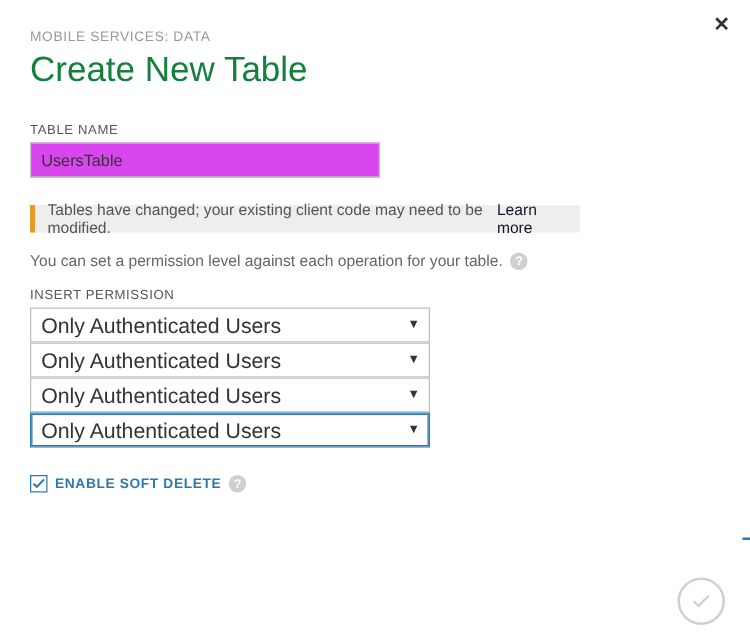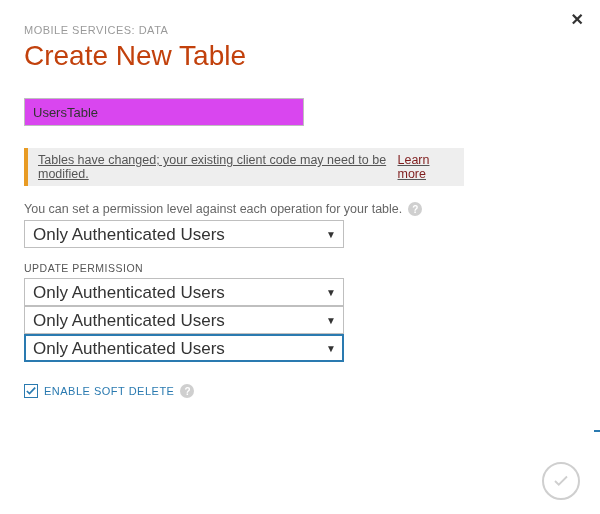--- a/index.html
+++ b/index.html
@@ -24,21 +24,21 @@
   .breadcrumb {
     font-size: 11px;
     letter-spacing: 0.5px;
     color: #9a9a9a;
     text-transform: uppercase;
     margin-bottom: 4px;
   }
   h1.title {
     font-size: 28px;
     font-weight: 300;
-    color: #c2410c;
+    color: #15803d;
     margin-bottom: 26px;
   }
   .field-label {
     font-size: 10.5px;
     letter-spacing: 0.5px;
     color: #555;
     text-transform: uppercase;
     margin-top: 14px;
     margin-bottom: 4px;
   }
@@ -50,30 +50,29 @@
     font-size: 13px;
     font-family: inherit;
     color: #333;
     background: #d946ef;
   }
   .notice {
     display: flex;
     align-items: center;
     background: #eeeeee;
     border-left: 4px solid #e89b24;
-    height: 38px;
+    height: 22px;
     padding: 0 10px;
     font-size: 12.5px;
     color: #555;
     margin-top: 22px;
     margin-bottom: 16px;
     width: 440px;
-    text-decoration: underline;
-  }
-  .notice a { color: #7f1d1d; text-decoration: none; margin-left: 4px; cursor: pointer; }
+  }
+  .notice a { color: #0f172a; text-decoration: none; margin-left: 4px; cursor: pointer; }
   .hint-row {
     font-size: 12.5px;
     color: #666;
     display: flex;
     align-items: center;
     gap: 6px;
     margin-bottom: 4px;
   }
   .help-icon {
     display: inline-flex;
@@ -133,20 +132,21 @@
     cursor: pointer;
     background: #fff;
   }
   .cb svg { width: 10px; height: 10px; }
   .soft-delete-row .lbl {
     font-size: 11px;
     letter-spacing: 0.5px;
     color: #2a7ab0;
     text-transform: uppercase;
     cursor: pointer;
+    font-weight: bold;
   }
   .confirm-circle {
     position: absolute;
     right: 20px;
     bottom: 14px;
     width: 38px; height: 38px;
     border: 2px solid #cfcfcf;
     border-radius: 50%;
     display: flex;
     align-items: center; justify-content: center;
@@ -158,40 +158,41 @@
 </head>
 <body>
 
 <span class="close-x">✕</span>
 
 <div class="dlg">
 
   <div class="breadcrumb">MOBILE SERVICES: DATA</div>
   <h1 class="title">Create New Table</h1>
 
+  <div class="field-label">TABLE NAME</div>
   <input class="text-input" type="text" value="UsersTable" style="">
 
   <div class="notice">
     <span>Tables have changed; your existing client code may need to be modified.</span>
     <a>Learn more</a>
   </div>
 
   <div class="hint-row">
     <span>You can set a permission level against each operation for your table.</span>
     <span class="help-icon">?</span>
   </div>
 
+  <div class="field-label">INSERT PERMISSION</div>
   <div class="select-wrap">
     <select>
       <option>Only Authenticated Users</option>
     </select>
     <span class="caret">▼</span>
   </div>
 
-  <div class="field-label">UPDATE PERMISSION</div>
   <div class="select-wrap">
     <select>
       <option>Only Authenticated Users</option>
     </select>
     <span class="caret">▼</span>
   </div>
 
   <div class="select-wrap">
     <select>
       <option>Only Authenticated Users</option>

